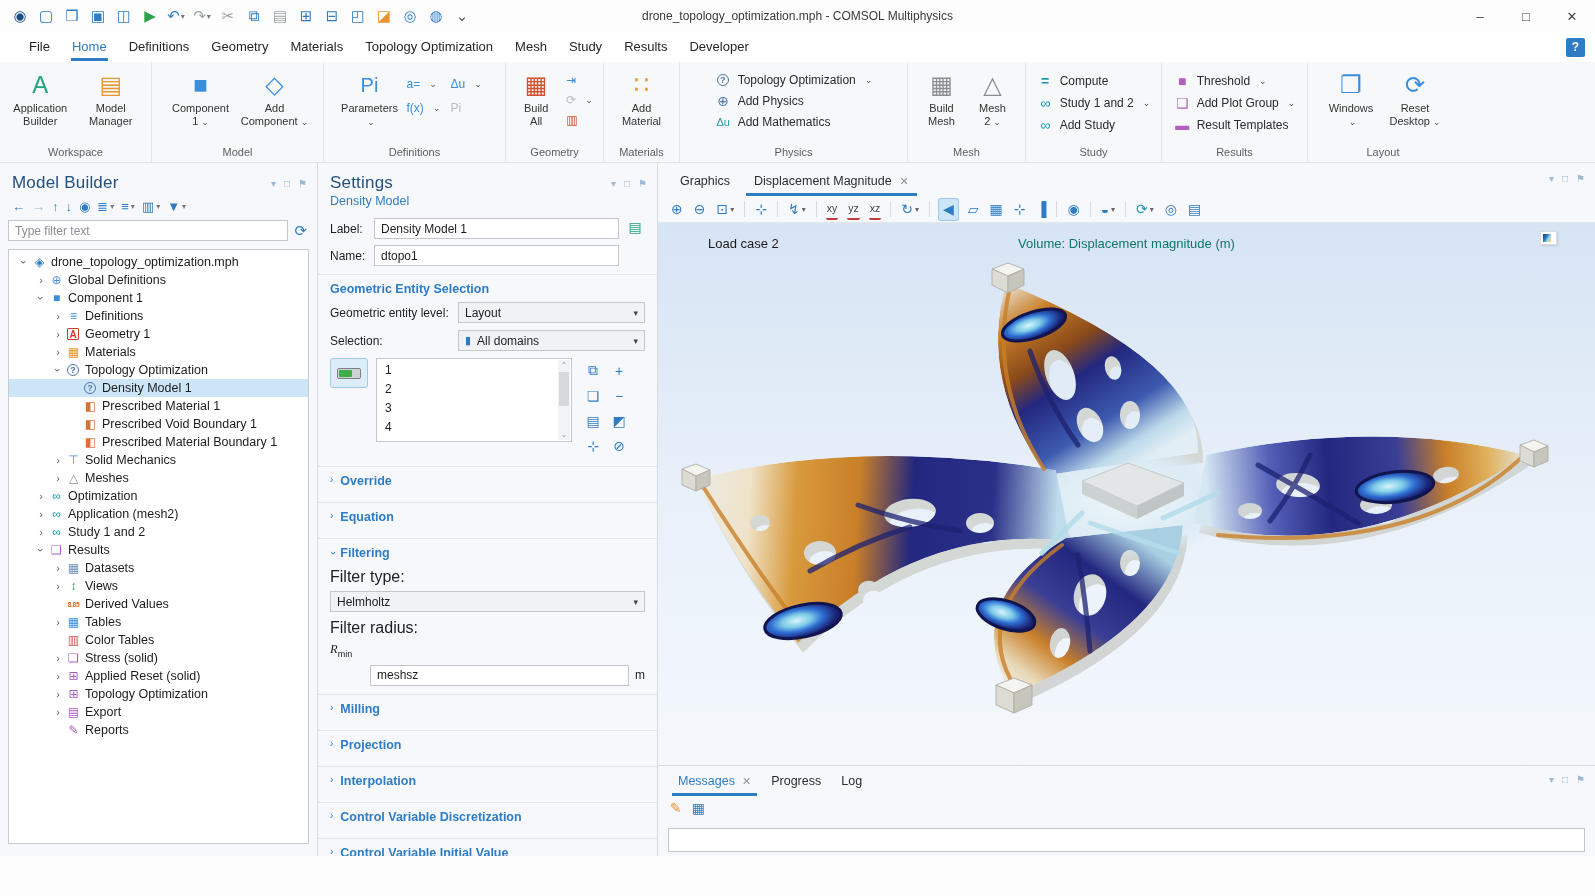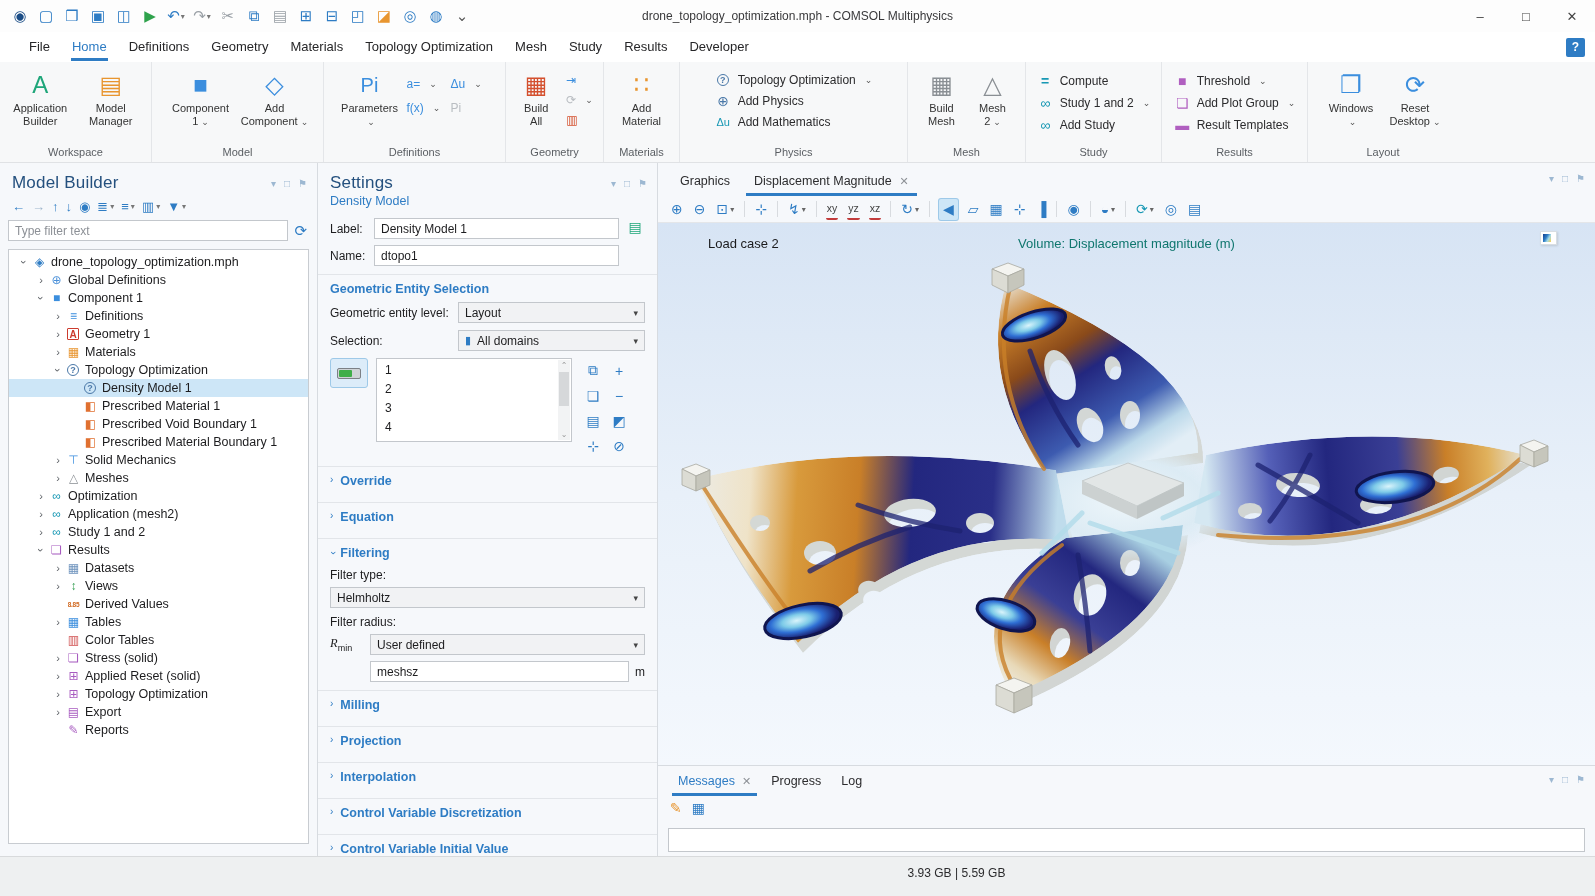--- a/index.html
+++ b/index.html
@@ -101,21 +101,21 @@
   .toggle-pill { width:24px; height:11px; border:1px solid #7c8086; border-radius:2px; background:#cfd3d6; position:relative; }
   .toggle-pill::before { content:""; position:absolute; left:1px; top:1px; width:13px; height:7px; background:#3fae49; border-radius:1px; }
   .sel-list { width:196px; height:84px; background:#fff; border:1px solid #c3c7cc; position:relative; padding:2px 14px 0 8px; }
   .sel-item { font-size:12px; height:19px; line-height:19px; }
   .sel-scroll { position:absolute; right:1px; top:1px; bottom:1px; width:12px; background:#f2f3f4; }
   .sel-thumb { position:absolute; left:1px; right:1px; top:12px; height:34px; background:#d6d8da; }
   .sel-scroll .sa { position:absolute; left:0; right:0; font-size:8px; color:#999; text-align:center; }
   .sel-icons { display:grid; grid-template-columns:26px 26px; grid-auto-rows:25px; }
   .sel-icons .si { color:#2e7cc4; font-size:14px; display:flex; align-items:center; justify-content:center; }
   .filt-block { padding:0 12px; }
-  .filt-lab { font-size:12px; margin:2px 0 5px; }
+  .filt-lab { font-size:16px; margin:2px 0 5px; }
   .rmin-row { display:flex; align-items:center; margin-bottom:6px; }
   .rmin-sym { width:40px; font-size:12.5px; }
   .rmin-sym i { font-family:"Liberation Serif","DejaVu Serif",serif; }
   .rmin-sym sub { font-size:9px;text-align:center; }
   .unit { margin-left:6px; font-size:12px; }
 
   
   .gfx { position:absolute; left:658px; right:0; top:0; bottom:91px; background:#f6f8fb; display:flex; flex-direction:column; }
   .tabstrip { display:flex; align-items:flex-end; height:33px; padding-left:10px; position:relative; }
   .gtab { padding:7px 12px 8px; font-size:12.5px; color:#2c2c2e; position:relative; display:flex; gap:8px; align-items:center; }
@@ -624,23 +624,20 @@
             <span>Filtering</span>
           </div>
         <div class="filt-block" style="padding:0">
           <div class="filt-lab">Filter type:</div>
           <div class="dd" style="margin-bottom:7px">
               <span>Helmholtz</span>
             </div>
           <div class="filt-lab">Filter radius:</div>
           <div class="rmin-row">
             <span class="rmin-sym"><i>R</i><sub>min</sub></span>
-            <div class="dd">
-                <span>User defined</span>
-              </div>
           </div>
           <div class="rmin-row" style="margin-bottom:4px">
             <span class="rmin-sym"></span>
             <input class="tbox" value="meshsz" style="">
             <span class="unit">m</span>
           </div>
         </div>
       </div>
       <div class="sect">
           <div class="sect-hd">
@@ -894,17 +891,14 @@
       </div>
       <div class="msg-toolbar" id="msg-toolbar">
           <span class="ti" style="color: rgb(232, 149, 47);">✎</span>
           <span class="ti" style="color: rgb(46, 124, 196);">▦</span>
         </div>
       <div class="msg-box"></div>
     </div>
 
   </div>
 
-  <div class="statusbar">
-    <div class="mem">3.93 GB | 5.59 GB</div>
-  </div>
 
 </div>
 
 </body></html>

